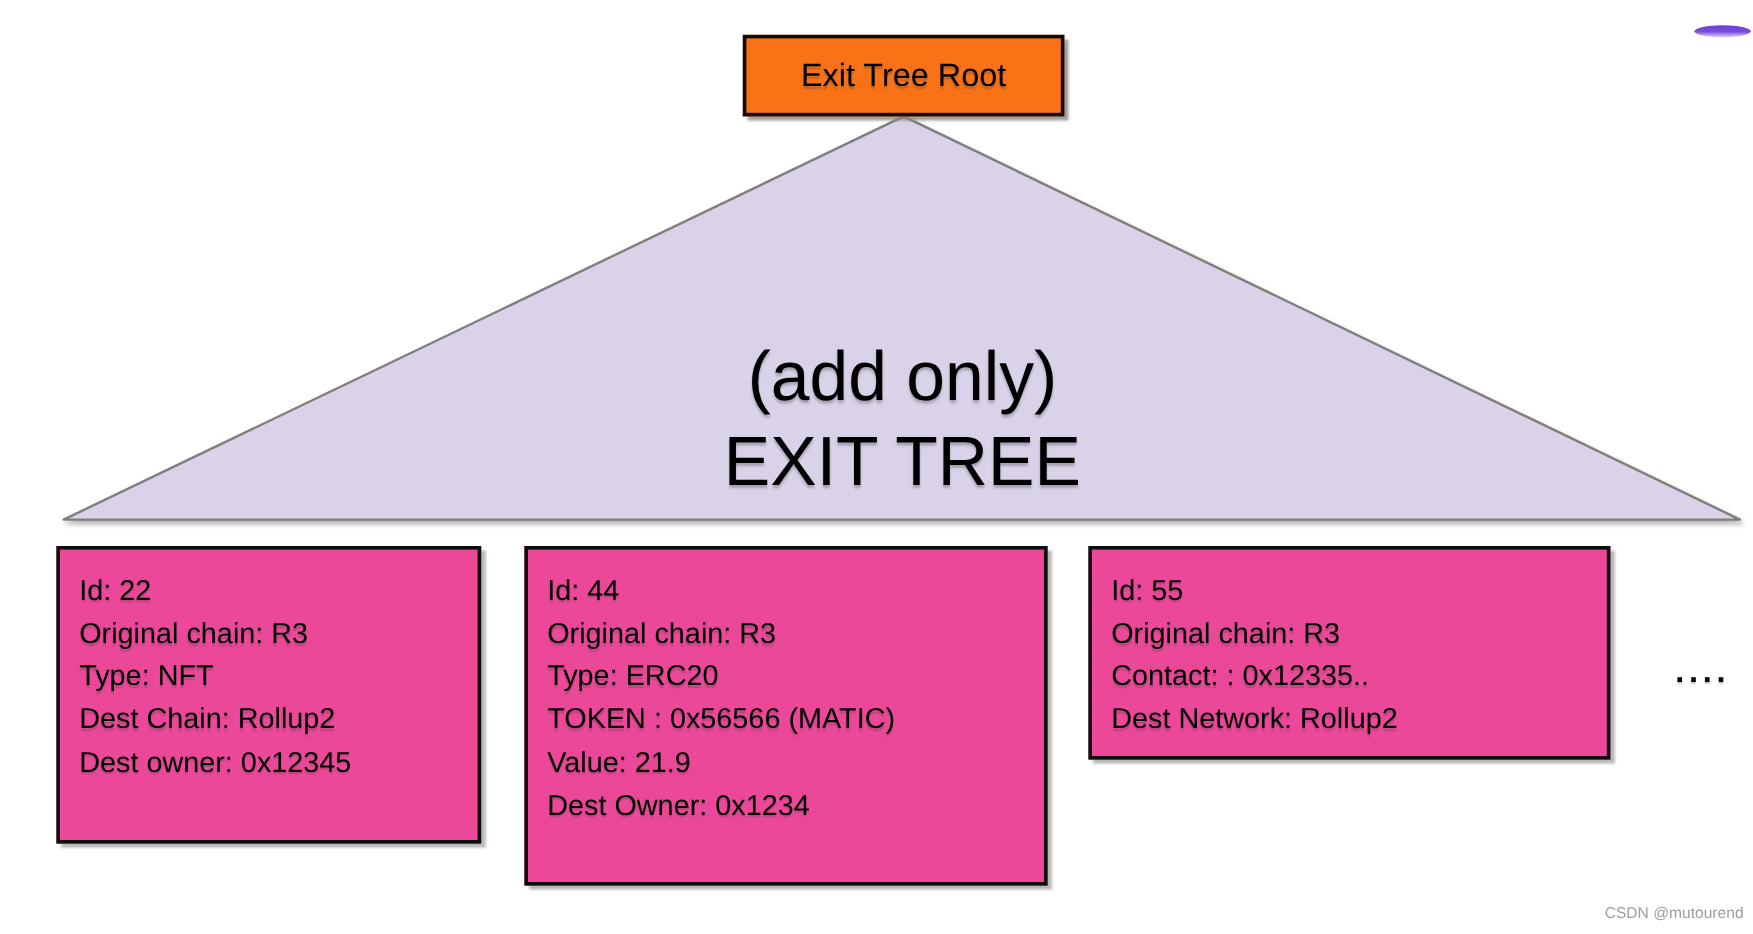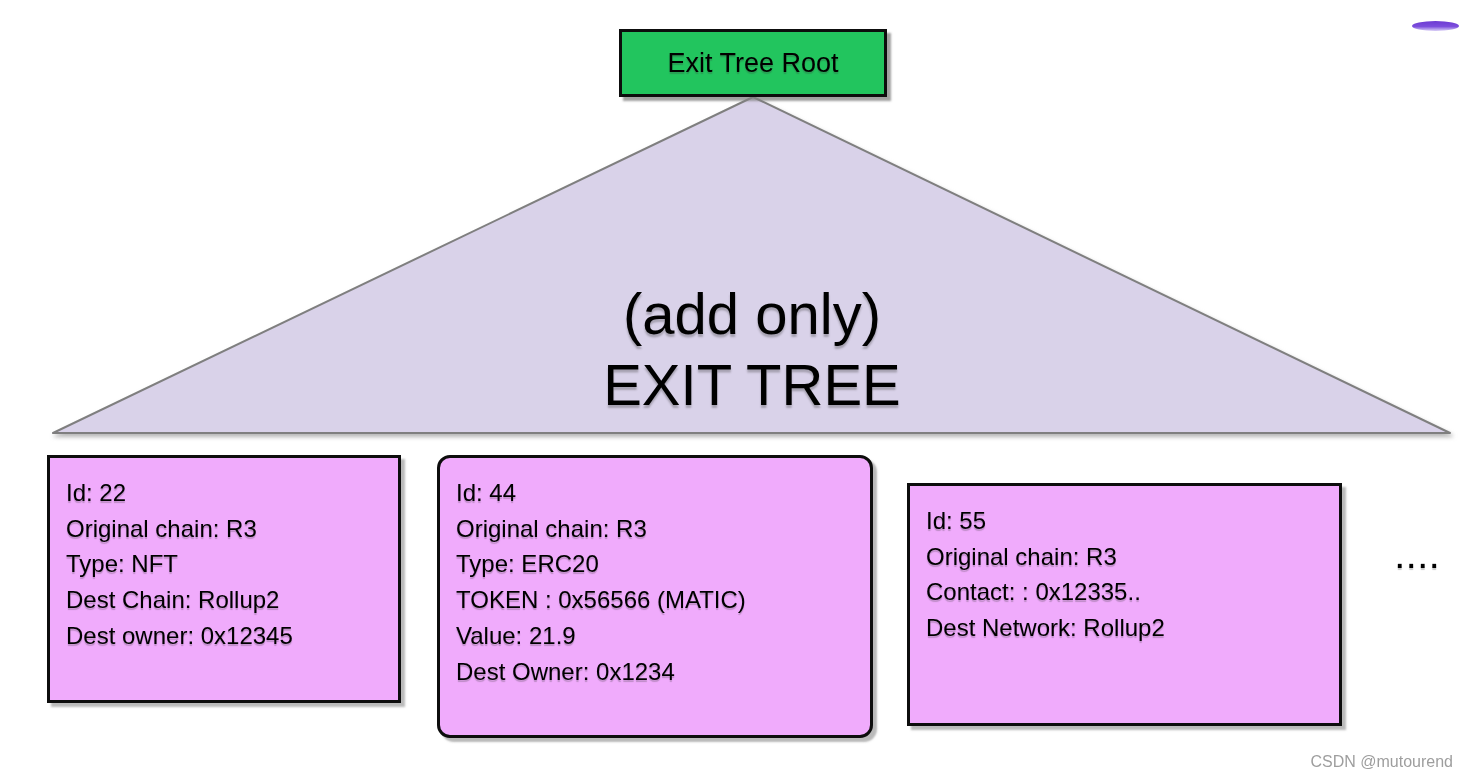--- a/index.html
+++ b/index.html
@@ -20,21 +20,21 @@
     text-shadow: 0 2px 1px rgba(60,60,60,0.28);
   }
   
   .root-box {
     position: absolute;
     left: 619px;
     top: 29px;
     width: 268px;
     height: 68px;
     box-sizing: border-box;
-    background: #22c55e;
+    background: #f97316;
     border: 3px solid #0d0d0d;
     box-shadow: 4px 4px 2px rgba(130,130,130,0.75);
     display: flex;
     align-items: center;
     justify-content: center;
     font-size: 27px;
     z-index: 3;
   }
   
   .tree-svg {
@@ -54,31 +54,31 @@
     text-align: center;
     font-size: 58px;
     line-height: 71px;
     z-index: 2;
     text-shadow: 0 3px 2px rgba(60,60,60,0.32);
   }
   
   .leaf-box {
     position: absolute;
     box-sizing: border-box;
-    background: #f0abfc;
+    background: #ec4899;
     border: 3px solid #0d0d0d;
     box-shadow: 4px 4px 2px rgba(140,140,140,0.6);
     padding: 17px 10px 0 16px;
     font-size: 24px;
     line-height: 35.7px;
     z-index: 3;
   }
   .leaf-1 { left: 47px;  top: 455px; width: 354px; height: 248px; }
-  .leaf-2 { left: 437px; top: 455px; width: 436px; height: 283px; border-radius: 13px; }
-  .leaf-3 { left: 907px; top: 455px; width: 435px; height: 243px; margin-top: 28px; }
+  .leaf-2 { left: 437px; top: 455px; width: 436px; height: 283px; }
+  .leaf-3 { left: 907px; top: 455px; width: 435px; height: 178px; }
   .leaf-line { white-space: pre; }
   
   .more-dots {
     position: absolute;
     left: 1396px;
     top: 544px;
     font-size: 27px;
     font-weight: bold;
     letter-spacing: 4px;
     z-index: 3;
@@ -92,21 +92,21 @@
     height: 10px;
     border-radius: 50%;
     background: linear-gradient(to bottom, #6c3bd2 0%, #7c4edd 55%, #b59fec 82%, #d9cdf6 100%);
     z-index: 3;
   }
   
   .watermark {
     position: absolute;
     right: 8px;
     top: 753px;
-    font-size: 16px;
+    font-size: 13px;
     color: #9e9e9e;
     z-index: 3;
     margin-left: 25px;
   }
 </style>
 </head>
 <body>
 
 <div class="canvas">
 

